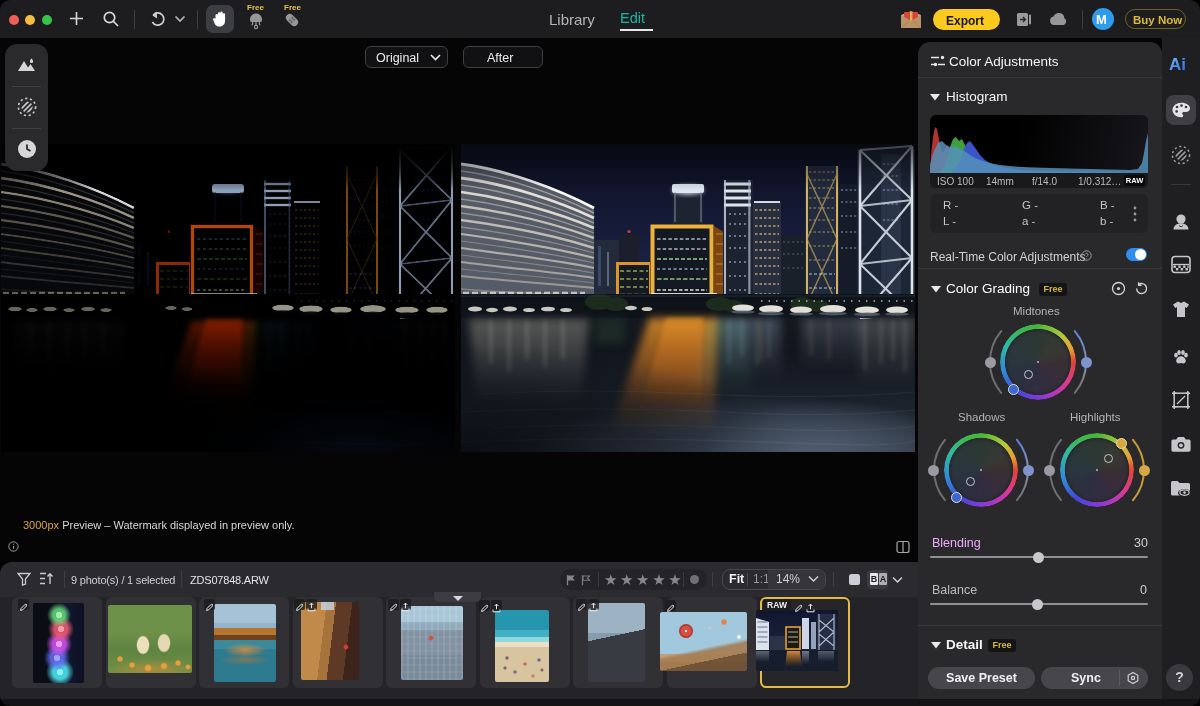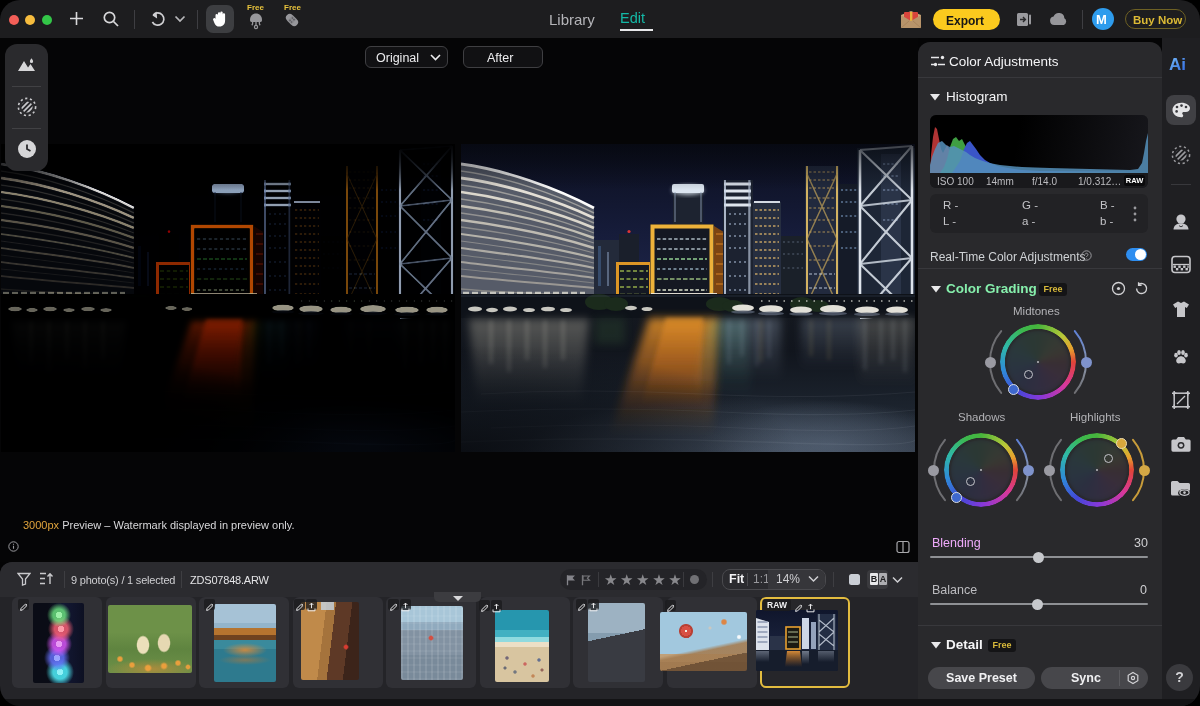--- a/index.html
+++ b/index.html
@@ -1,14 +1,14 @@
 <!DOCTYPE html>
 <html><head><meta charset="utf-8"><style>
 html,body{margin:0;padding:0;background:#000;}
-#app{position:relative;width:1200px;height:706px;font-family:"Liberation Sans",sans-serif;background:#040405;border-radius:20px;overflow:hidden;}
+#app{position:relative;width:1200px;height:706px;font-family:"Liberation Sans",sans-serif;background:#040405;border-radius:10px;overflow:hidden;}
 .abs{position:absolute;}
 .ic{position:absolute;}
 #topbar{position:absolute;left:0;top:0;width:1200px;height:38px;background:#1d1d1f;}
 #canvas{position:absolute;left:0;top:38px;width:918px;height:524px;background:#050506;}
 #rpanel{position:absolute;left:918px;top:42px;width:244px;height:664px;background:#29292c;border-radius:12px 12px 0 0;}
 #rstrip{position:absolute;left:1162px;top:38px;width:38px;height:668px;background:#1f1f22;}
 #fstrip{position:absolute;left:0;top:562px;width:918px;height:137px;background:#242428;border-radius:12px 0 0 0;overflow:hidden;}
 #ftoolbar{position:absolute;left:0;top:0;width:918px;height:35px;background:#2b2b2f;border-radius:12px 0 0 0;}
 #bband{position:absolute;left:0;top:699px;width:1200px;height:7px;background:#131315;}
 .sep{position:absolute;width:1px;background:#3e3e42;}
@@ -371,21 +371,21 @@
         <circle cx="5.5" cy="5.5" r="4.7" stroke="#9a9a9e" stroke-width="1" fill="none"></circle>
         <path d="M4.2 4.3a1.4 1.4 0 1 1 2 1.6c-.5.3-.7.6-.7 1.1M5.5 8.4v.4" stroke="#9a9a9e" stroke-width="1" fill="none"></path>
       </svg>
   <div class="abs" style="left:208px;top:206px;width:21px;height:13px;border-radius:7px;background:#2e8ef0"></div>
   <div class="abs" style="left:217px;top:207px;width:11px;height:11px;border-radius:50%;background:#fff"></div>
   <div class="abs" style="left:0;top:226px;width:244px;height:1px;background:#38383c"></div>
 
   <svg class="ic" style="left:13px;top:243px" width="10" height="8" viewBox="0 0 10 8">
         <path d="M0 1h10L5 7.5z" fill="#e8e8ea"></path>
       </svg>
-  <div class="txt" style="left:28px;top:239px;font-size:13.5px;font-weight:bold;color:#86efac">Color Grading</div>
+  <div class="txt" style="left:28px;top:239px;font-size:13.5px;font-weight:normal;color:#ffffff">Color Grading</div>
   <div class="abs" style="left:121px;top:241px;width:28px;height:13px;background:#141416;border-radius:3px;color:#d8b93a;font-size:9px;font-weight:bold;text-align:center;line-height:13px">Free</div>
   <svg class="ic" style="left:193px;top:239px" width="15" height="15" viewBox="0 0 15 15">
         <circle cx="7.5" cy="7.5" r="6" stroke="#d2d2d5" stroke-width="1.3" fill="none"></circle>
         <circle cx="7.5" cy="7.5" r="1.6" fill="#d2d2d5"></circle>
       </svg>
   <svg class="ic" style="left:216px;top:239px" width="15" height="15" viewBox="0 0 15 15">
         <path d="M2.6 7.5a5 5 0 1 0 1.8-3.8" stroke="#d2d2d5" stroke-width="1.4" fill="none"></path>
         <path d="M4.6 1.2v3h3" stroke="#d2d2d5" stroke-width="1.4" fill="none"></path>
       </svg>
   <div class="txt" style="left:95px;top:263px;font-size:11.5px;color:#b2b2b6">Midtones</div>

